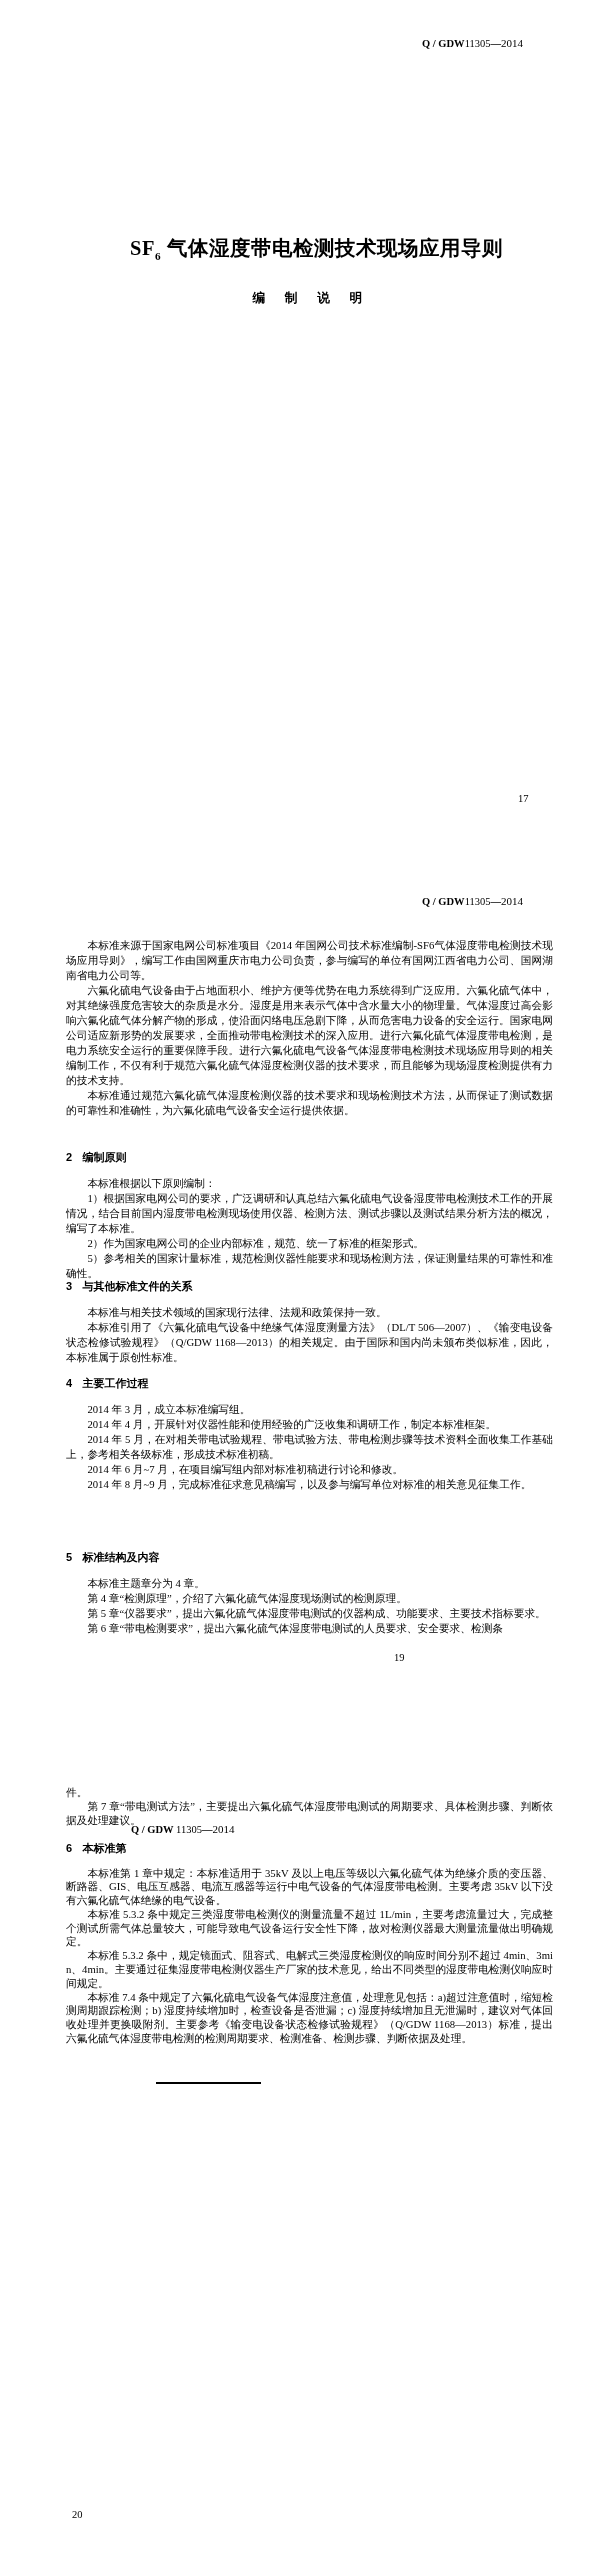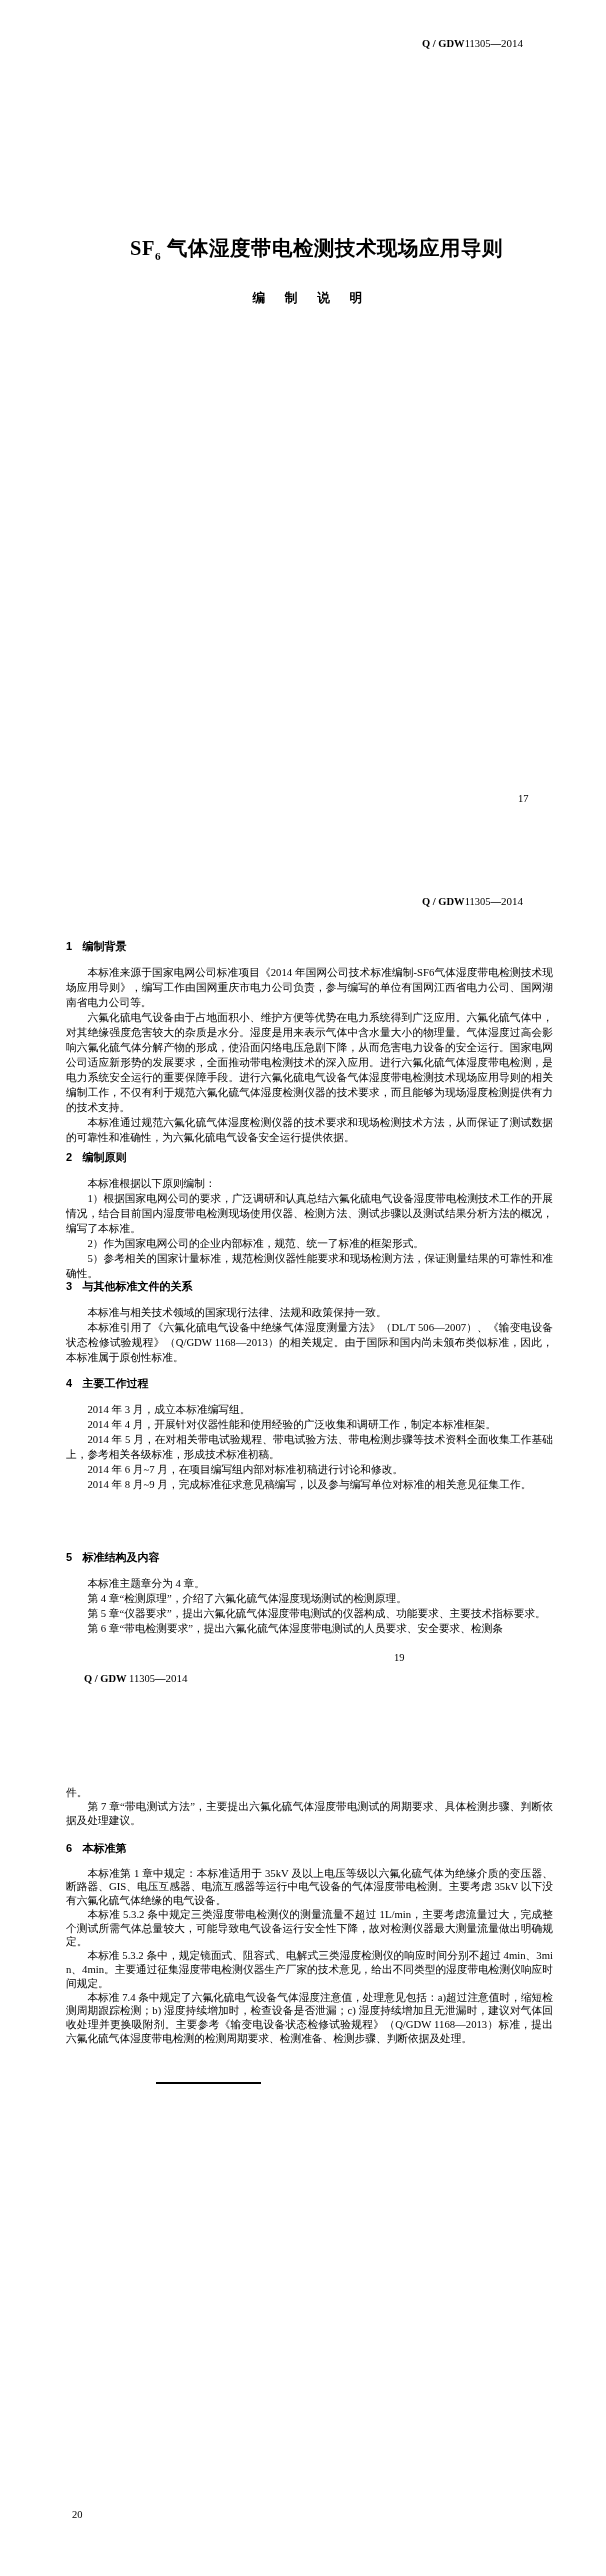--- a/index.html
+++ b/index.html
@@ -52,21 +52,20 @@
 
   <div class="doc-subtitle">编 制 说 明</div>
 
   <div class="pnum" style="left:518px;top:793px;">17</div>
 
   <div class="hdr hdr-right" style="top:895px;">
     <span class="b">Q / GDW</span><span>11305</span><span class="b">—</span><span class="yr">2014</span>
   </div>
 
   <div class="sec" style="top:938px;">
-    <h2><span class="snum">1</span><span>编制背景</span></h2>
     <p>本标准来源于国家电网公司标准项目《2014 年国网公司技术标准编制-SF6气体湿度带电检测技术现场应用导则》，编写工作由国网重庆市电力公司负责，参与编写的单位有国网江西省电力公司、国网湖南省电力公司等。</p>
     <p>六氟化硫电气设备由于占地面积小、维护方便等优势在电力系统得到广泛应用。六氟化硫气体中，对其绝缘强度危害较大的杂质是水分。湿度是用来表示气体中含水量大小的物理量。气体湿度过高会影响六氟化硫气体分解产物的形成，使沿面闪络电压急剧下降，从而危害电力设备的安全运行。国家电网公司适应新形势的发展要求，全面推动带电检测技术的深入应用。进行六氟化硫气体湿度带电检测，是电力系统安全运行的重要保障手段。进行六氟化硫电气设备气体湿度带电检测技术现场应用导则的相关编制工作，不仅有利于规范六氟化硫气体湿度检测仪器的技术要求，而且能够为现场湿度检测提供有力的技术支持。</p>
     <p>本标准通过规范六氟化硫气体湿度检测仪器的技术要求和现场检测技术方法，从而保证了测试数据的可靠性和准确性，为六氟化硫电气设备安全运行提供依据。</p>
   </div>
 
   <div class="sec" style="top:1149px;">
     <h2><span class="snum">2</span><span>编制原则</span></h2>
     <p>本标准根据以下原则编制：</p>
     <p>1）根据国家电网公司的要求，广泛调研和认真总结六氟化硫电气设备湿度带电检测技术工作的开展情况，结合目前国内湿度带电检测现场使用仪器、检测方法、测试步骤以及测试结果分析方法的概况，编写了本标准。</p>
     <p>2）作为国家电网公司的企业内部标准，规范、统一了标准的框架形式。</p>
@@ -91,21 +90,21 @@
   <div class="sec" style="top:1549px;">
     <h2><span class="snum">5</span><span>标准结构及内容</span></h2>
     <p>本标准主题章分为 4 章。</p>
     <p>第 4 章“检测原理”，介绍了六氟化硫气体湿度现场测试的检测原理。</p>
     <p>第 5 章“仪器要求”，提出六氟化硫气体湿度带电测试的仪器构成、功能要求、主要技术指标要求。</p>
     <p>第 6 章“带电检测要求”，提出六氟化硫气体湿度带电测试的人员要求、安全要求、检测条</p>
   </div>
 
   <div class="pnum" style="left:394px;top:1652px;">19</div>
 
-  <div class="hdr hdr-left" style="top:1672px;">
+  <div class="hdr hdr-left" style="top:1823px;margin-left:47px;">
     <span class="b">Q / GDW </span><span>11305</span><span class="b">—</span><span class="yr">2014</span>
   </div>
 
   <div class="sec p3" style="top:1786px;">
     <p class="noindent">件。</p>
     <p>第 7 章“带电测试方法”，主要提出六氟化硫气体湿度带电测试的周期要求、具体检测步骤、判断依据及处理建议。</p>
   </div>
 
   <div class="sec p3" style="top:1840px;">
     <h2><span class="snum">6</span><span>本标准第</span></h2>

